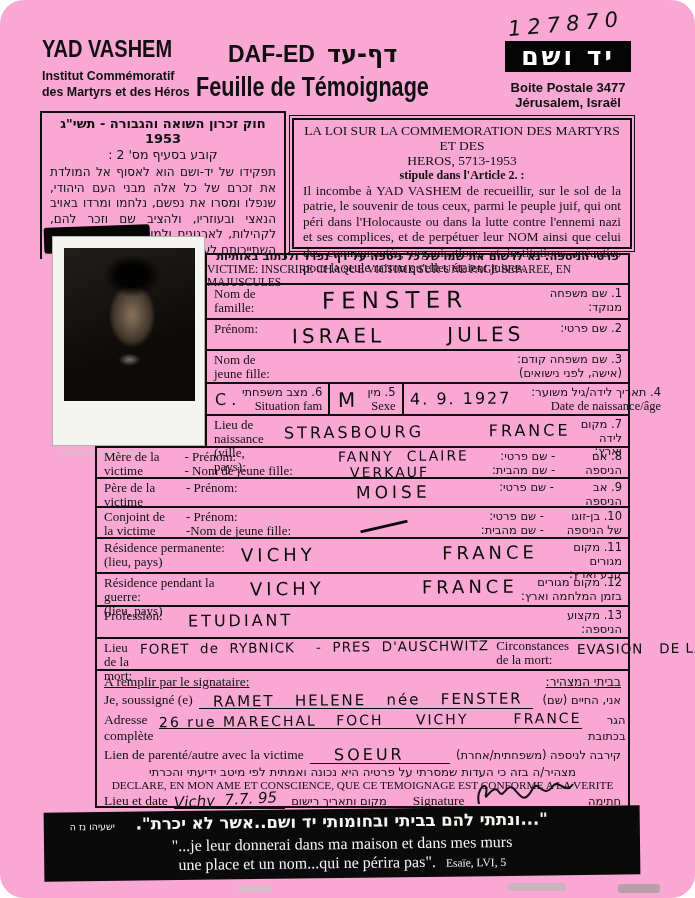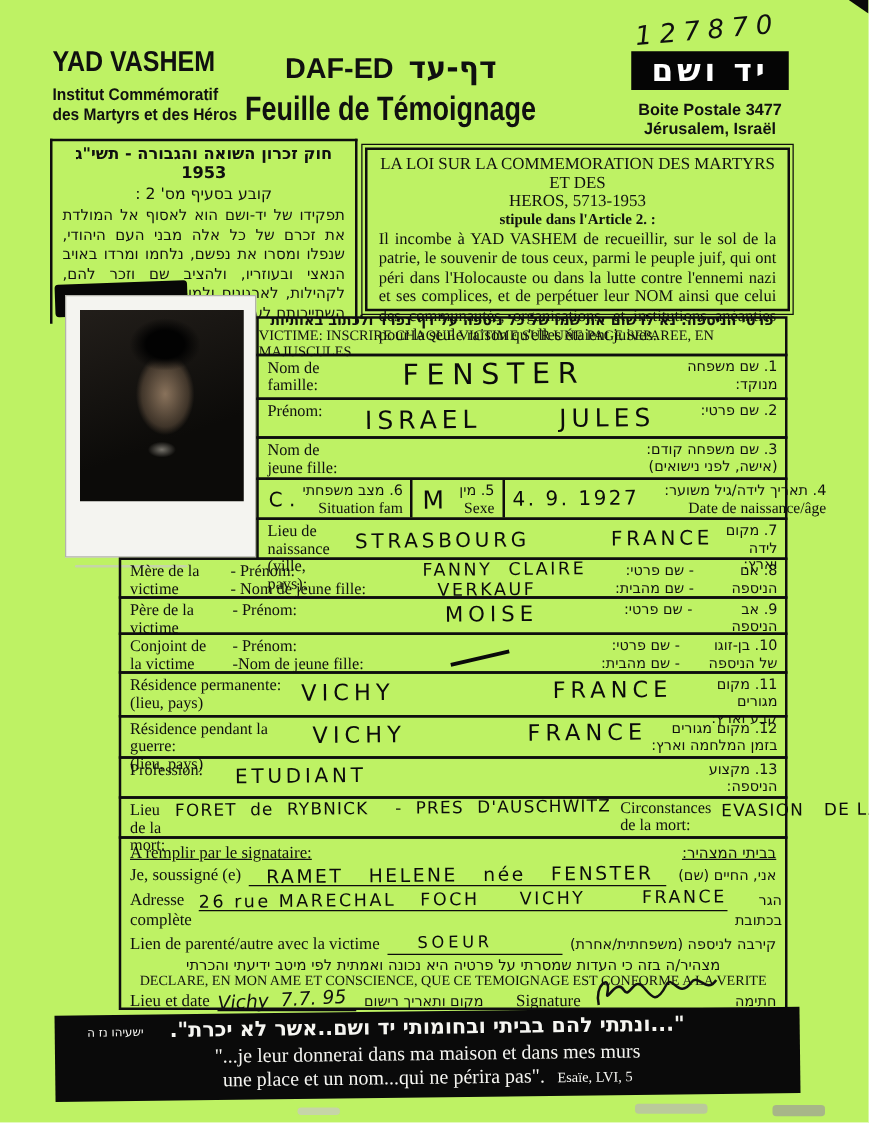--- a/index.html
+++ b/index.html
@@ -1,17 +1,17 @@
 <!DOCTYPE html>
 <html><head>
 <meta charset="utf-8">
 <style>
   html,body{margin:0;padding:0;background:#ffffff;}
-  .page{position:relative;width:695px;height:898px;background:#bef264;overflow:hidden;
-        font-family:"Liberation Serif",serif;color:#101010;}
+  .page{position:relative;width:695px;height:898px;background:#f9a8d4;overflow:hidden;
+        font-family:"Liberation Serif",serif;color:#101010;border-radius:24px;}
   .abs{position:absolute;box-sizing:border-box;}
   .serif{font-family:"Liberation Serif",serif;}
   .sans{font-family:"Liberation Sans",sans-serif;}
   .heb{font-family:"DejaVu Sans",sans-serif;direction:rtl;}
   .b{font-weight:bold;}
   .row{position:absolute;border:2px solid #0e0e0e;display:flex;box-sizing:border-box;}
   .fr-label{font-family:"Liberation Serif",serif;font-size:13px;line-height:14px;padding:2px 0 0 7px;}
   .he-label{font-family:"DejaVu Sans",sans-serif;direction:rtl;text-align:right;
             font-size:11.5px;line-height:13.5px;padding:2px 6px 0 0;margin-left:auto;}
   .hw{font-family:"DejaVu Sans",sans-serif;white-space:pre;color:#0b0b0b;transform:rotate(-0.6deg);}
@@ -272,21 +272,21 @@
     <div class="sig-line" style="margin-top:3px;">
       <span class="serif">Adresse complète</span>
       <span class="fill">
         <span class="hw" style="font-size:14px;letter-spacing:2px;">26 rue MARECHAL   FOCH     VICHY       FRANCE</span>
       </span>
       <span class="heb" style="font-size:11.5px;width:70px;text-align:right;">הגר בכתובת</span>
     </div>
     <div class="sig-line" style="margin-top:3px;">
       <span class="serif">Lien de parenté/autre avec la victime</span>
       <span class="fill" style="max-width:150px;">
-        <span class="hw" style="font-size:13px;letter-spacing:3px;margin-left:24px;">SOEUR</span>
+        <span class="hw" style="font-size:16px;letter-spacing:3px;margin-left:24px;">SOEUR</span>
       </span>
       <span class="heb" style="font-size:11.5px;margin-left:auto;text-align:right;">קירבה לניספה (משפחתית/אחרת)</span>
     </div>
     <div class="heb" style="font-size:11.8px;text-align:center;margin-top:1px;">מצהיר/ה בזה כי העדות שמסרתי על פרטיה היא נכונה ואמתית לפי מיטב ידיעתי והכרתי</div>
     <div class="serif" style="font-size:11.3px;text-align:center;">DECLARE, EN MON AME ET CONSCIENCE, QUE CE TEMOIGNAGE EST CONFORME A LA VERITE</div>
     <div class="sig-line" style="margin-top:1px;align-items:flex-end;">
       <span class="serif">Lieu et date</span>
       <span class="fill" style="max-width:118px;">
         <span class="hw-cur" style="font-size:15px;transform:rotate(-3deg);">Vichy  7.7. 95</span>
       </span>

